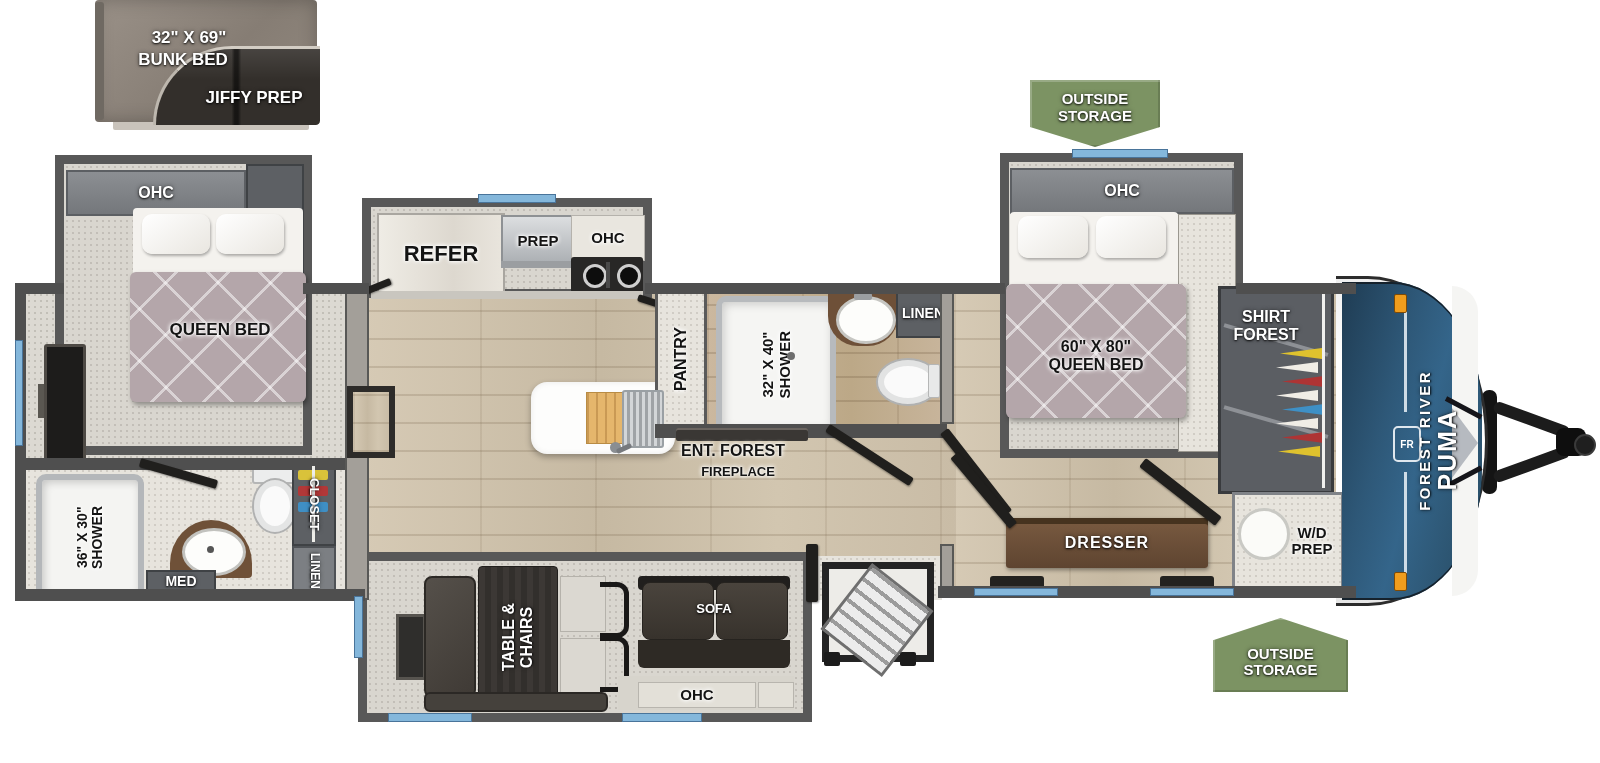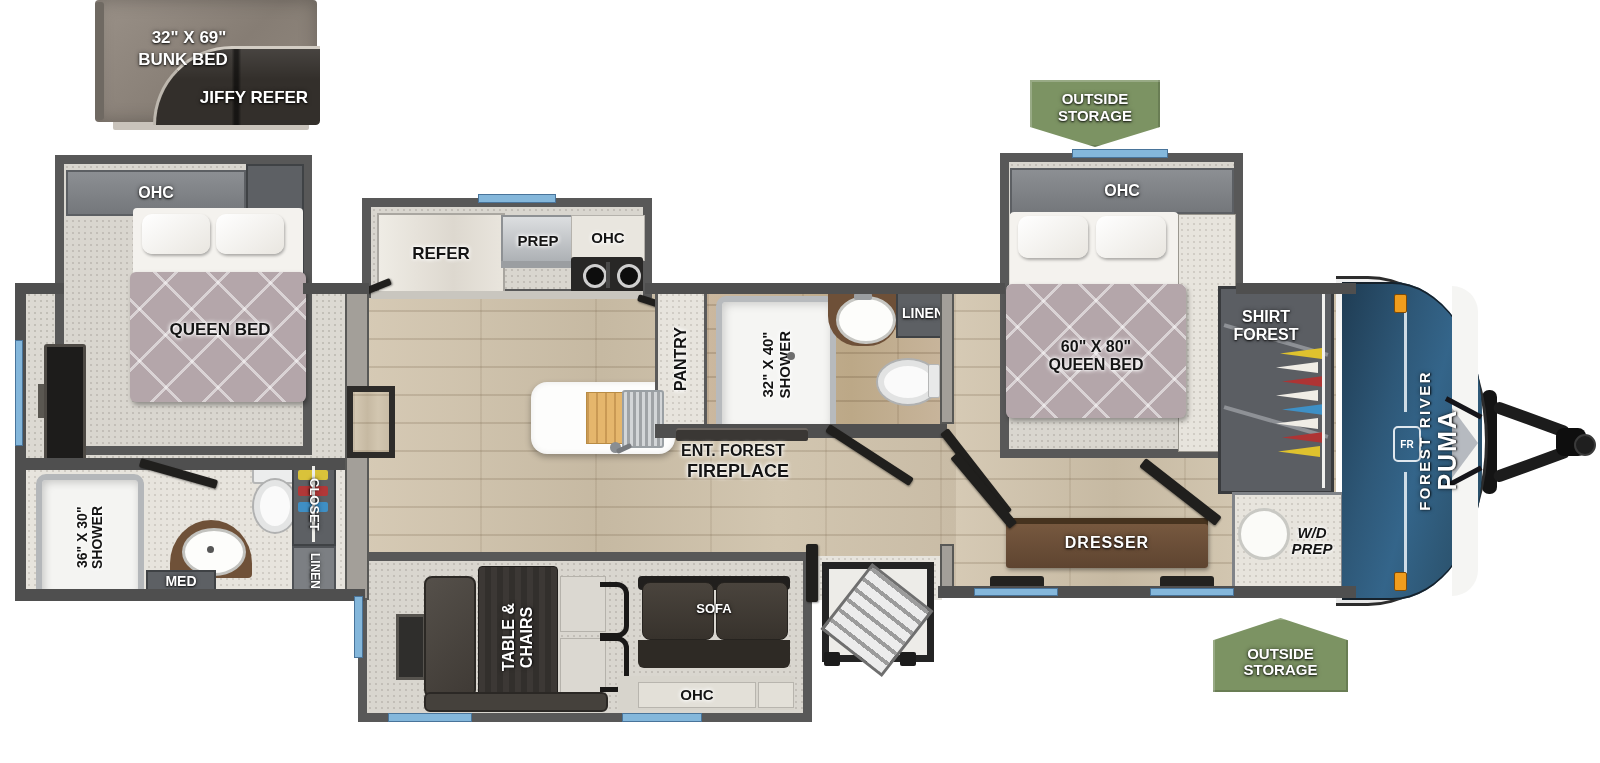--- a/index.html
+++ b/index.html
@@ -50,21 +50,21 @@
     <div class="abs" style="left:58px;top:46px;width:164px;height:76px;background:#332f2b;
          border-radius:110px 0 6px 0;border-top:3px solid #d3cdc4;border-left:3px solid #bdb7ae;
          background-image:linear-gradient(90deg,transparent 0 46%,rgba(0,0,0,.55) 48% 50%,transparent 52%),linear-gradient(180deg,rgba(255,255,255,.10),transparent 40%);"></div>
     <div class="abs lblW" style="left:14px;top:10px;width:160px;font-size:17px;">
       <span>32" X 69"</span>
     </div>
     <div class="abs lblW" style="left:8px;top:32px;width:160px;font-size:17px;">
       <span>BUNK BED</span>
     </div>
     <div class="abs lblW" style="left:96px;top:70px;width:126px;font-size:17px;">
-      <span>JIFFY REFER</span>
+      <span>JIFFY PREP</span>
     </div>
   </div>
 
   <div class="abs flexc" style="left:1030px;top:80px;width:130px;height:67px;z-index:9;background:#7c9363;
               clip-path:polygon(0 0,100% 0,100% 70%,50% 100%,0 70%);
               box-shadow:inset 2px 2px 0 rgba(255,255,255,.22),inset -2px -2px 0 rgba(0,0,0,.15);">
     <span class="lblW" style="font-size:15px;margin-bottom:12px;">OUTSIDE
 STORAGE</span>
   </div>
   <div class="abs flexc" style="left:1213px;top:618px;width:135px;height:74px;z-index:9;background:#7c9363;
@@ -125,21 +125,21 @@
     <span class="lblW vDn" style="font-size:12px;">LINEN</span>
   </div>
 
   <div class="abs iwall" style="left:345px;top:292px;width:24px;height:308px;z-index:5;"></div>
   <div class="abs wood" style="left:347px;top:386px;width:48px;height:72px;border:6px solid #2d2b29;box-sizing:border-box;z-index:6;"></div>
 
   <div class="abs slideBox" style="left:362px;top:198px;width:290px;height:100px;z-index:3;"></div>
   <div class="abs win" style="left:478px;top:194px;width:78px;height:9px;z-index:8;"></div>
   <div class="abs flexc" style="left:377px;top:213px;width:124px;height:78px;
        background:linear-gradient(90deg,#efece5,#ddd8cf 60%,#e9e5dd);border:2px solid #a9a6a0;z-index:4;">
-    <span class="lblB" style="font-size:17px;">REFER</span>
+    <span class="lblB" style="font-size:22px;">REFER</span>
   </div>
   <div class="abs flexc" style="left:501px;top:215px;width:70px;height:48px;
        background:linear-gradient(180deg,#dcdee0,#a9adb1);border:2px solid #8e9194;z-index:4;">
     <span class="lblB" style="font-size:15px;">PREP</span>
   </div>
   <div class="abs" style="left:501px;top:261px;width:70px;height:7px;background:#9b9ea1;z-index:4;"></div>
   <div class="abs flexc" style="left:571px;top:215px;width:72px;height:44px;background:#e9e6df;border:1px solid #b5b2ac;z-index:4;">
     <span class="lblB" style="font-size:15px;">OHC</span>
   </div>
   <div class="abs" style="left:571px;top:257px;width:72px;height:36px;background:#282726;border-radius:3px;z-index:4;"></div>
@@ -181,21 +181,21 @@
   <div class="abs" style="left:928px;top:364px;width:10px;height:32px;background:#e8e9e9;border:1px solid #b5b6b6;border-radius:2px;z-index:5;"></div>
   <div class="abs wall" style="left:655px;top:424px;width:292px;height:14px;z-index:5;"></div>
   <div class="abs doorP" style="left:830px;top:424px;width:100px;height:9px;transform:rotate(33deg);transform-origin:left top;z-index:6;"></div>
 
   <div class="abs" style="left:676px;top:428px;width:132px;height:13px;background:#3a3734;
        box-shadow:inset 0 2px 0 #6b6560;border-radius:2px;z-index:6;"></div>
   <div class="abs flexc" style="left:648px;top:441px;width:170px;height:20px;z-index:7;">
     <span class="lblB" style="font-size:16px;">ENT. FOREST</span>
   </div>
   <div class="abs flexc" style="left:658px;top:462px;width:160px;height:20px;z-index:7;">
-    <span class="lblB" style="font-size:18px;">FIREPLACE</span>
+    <span class="lblB" style="font-size:13px;">FIREPLACE</span>
   </div>
 
   <div class="abs iwall" style="left:940px;top:292px;width:14px;height:132px;z-index:5;"></div>
   <div class="abs iwall" style="left:940px;top:544px;width:14px;height:52px;z-index:5;"></div>
   <div class="abs doorP" style="left:948px;top:428px;width:104px;height:10px;transform:rotate(52deg);transform-origin:left top;z-index:6;"></div>
 
   <div class="abs slideBox" style="left:358px;top:552px;width:454px;height:170px;z-index:3;"></div>
   <div class="abs win" style="left:354px;top:596px;width:9px;height:62px;z-index:8;"></div>
   <div class="abs" style="left:396px;top:614px;width:24px;height:60px;background:#2f2e2c;border:3px solid #57544f;z-index:4;"></div>
   <div class="abs" style="left:424px;top:576px;width:48px;height:118px;border-radius:8px;
@@ -272,21 +272,21 @@
   <div class="abs tri" style="left:1282px;top:432px;width:42px;height:11px;background:#ae3434;z-index:6;"></div>
   <div class="abs tri" style="left:1278px;top:446px;width:42px;height:11px;background:#dfc22e;z-index:6;"></div>
   <div class="abs" style="left:1322px;top:292px;width:3px;height:196px;background:#f0f0ee;z-index:6;"></div>
   <div class="abs flexc" style="left:1222px;top:304px;width:88px;height:44px;z-index:7;">
     <span class="lblW" style="font-size:16px;">SHIRT
 FOREST</span>
   </div>
   <div class="abs speckL" style="left:1232px;top:492px;width:112px;height:104px;border:3px solid #808388;box-sizing:border-box;z-index:4;"></div>
   <div class="abs" style="left:1238px;top:508px;width:46px;height:46px;border:3px solid #c9c9c4;border-radius:50%;background:#fbfbf8;z-index:5;"></div>
   <div class="abs flexc" style="left:1282px;top:518px;width:60px;height:46px;z-index:7;">
-    <span class="lblB" style="font-size:15px;font-style:italic;">W/D
+    <span class="lblB" style="font-size:15px;">W/D
 PREP</span>
   </div>
 
   <div class="abs wall" style="left:15px;top:283px;width:11px;height:318px;z-index:6;"></div>
   <div class="abs win" style="left:15px;top:340px;width:8px;height:106px;z-index:8;"></div>
   <div class="abs wall" style="left:15px;top:283px;width:49px;height:11px;z-index:6;"></div>
   <div class="abs wall" style="left:303px;top:283px;width:66px;height:11px;z-index:6;"></div>
   <div class="abs wall" style="left:645px;top:283px;width:360px;height:11px;z-index:6;"></div>
   <div class="abs wall" style="left:1236px;top:283px;width:120px;height:11px;z-index:6;"></div>
   <div class="abs wall" style="left:15px;top:589px;width:350px;height:12px;z-index:6;"></div>

